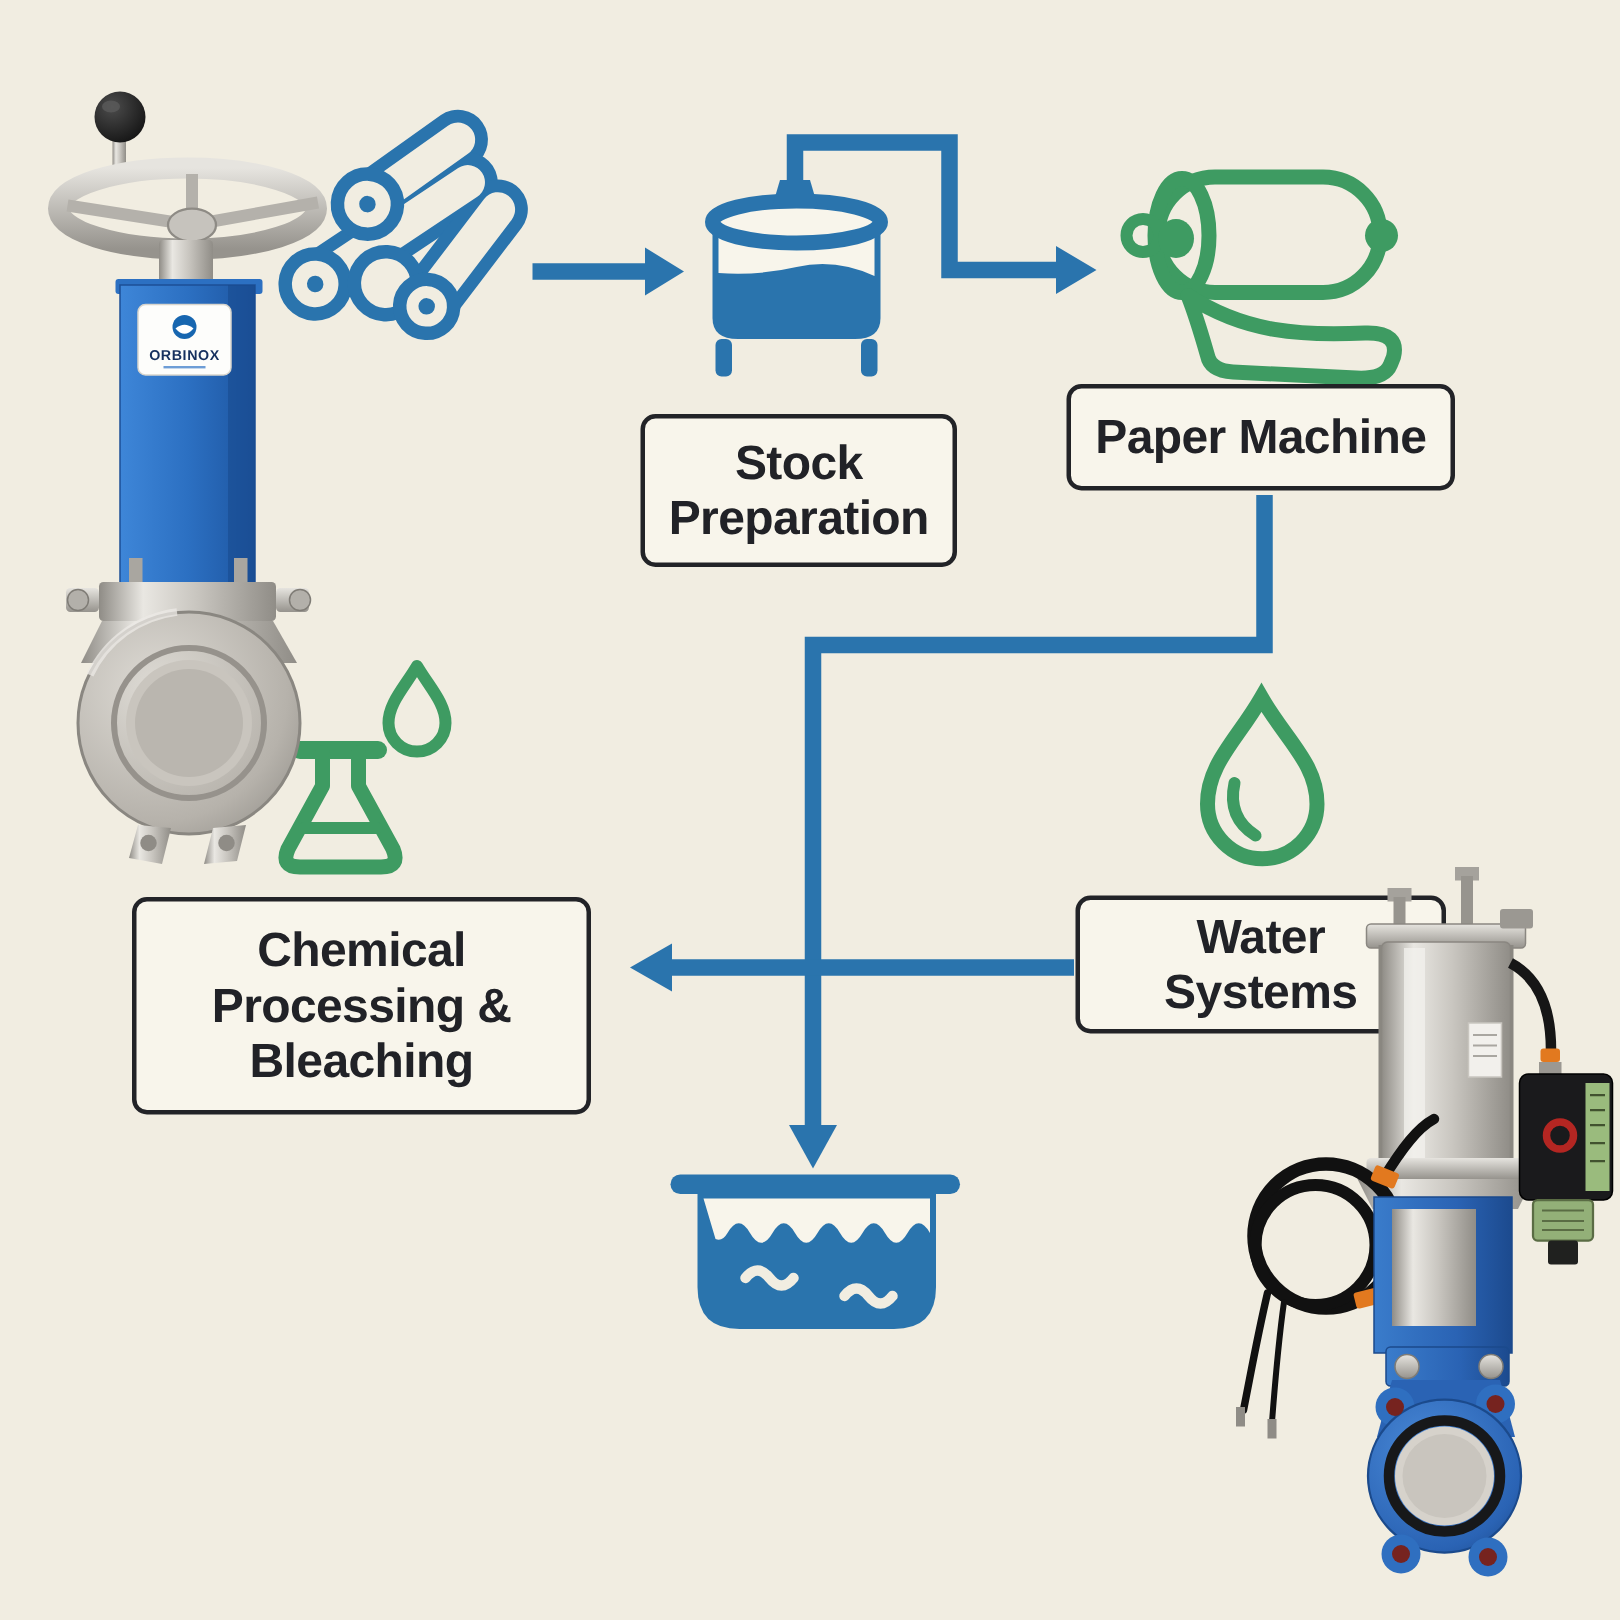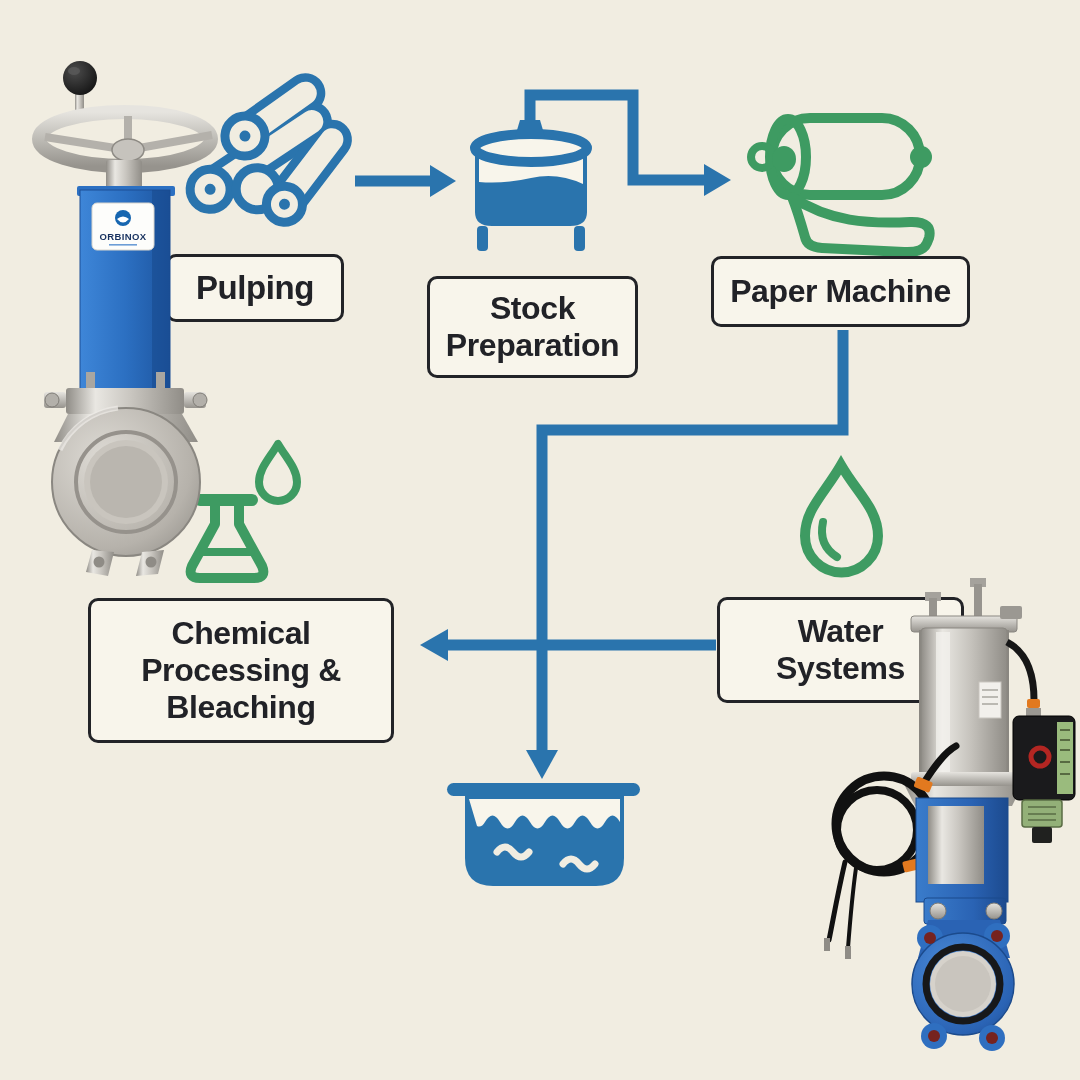--- a/index.html
+++ b/index.html
@@ -15,21 +15,21 @@
     position:absolute;box-sizing:border-box;z-index:20;
     border:3px solid #222327;border-radius:10px;background:#f8f5eb;
     display:flex;align-items:center;justify-content:center;text-align:center;
     font-weight:700;font-size:32px;line-height:1.16;letter-spacing:-0.4px;
     color:#212227;padding:6px 12px;
   }
   #box-pulping   {left:166px;top:254px;width:178px;height:68px;font-size:33px;}
   #box-stock     {left:427px;top:276px;width:211px;height:102px;}
   #box-paper     {left:711px;top:256px;width:259px;height:71px;}
   #box-chemical  {left:88px; top:598px;width:306px;height:145px;}
-  #box-water     {left:717px;top:597px;width:247px;height:106px;padding:24px 24px;}
+  #box-water     {left:717px;top:597px;width:247px;height:92px;padding:24px 24px;}
   #box-waste     {left:357px;top:904px;width:371px;height:104px;}
 </style>
 </head>
 <body>
 
 <div id="canvas">
 
   <svg class="layer-connectors" width="1080" height="1080" viewBox="0 0 1080 1080">
 
     <g stroke="#2a74ad" fill="#2a74ad">
@@ -108,21 +108,20 @@
 
     <g>
       <rect x="447" y="783" width="193" height="13" rx="6.5" fill="#2a74ad"></rect>
       <path d="M465,796 H624 V858 Q624,886 596,886 H493 Q465,886 465,858 Z" fill="#2a74ad"></path>
       <path d="M469,799 H620 V822 q-7.5,-13 -15,0 q-7.5,13 -15,0 q-7.5,-13 -15,0 q-7.5,13 -15,0 q-7.5,-13 -15,0 q-7.5,13 -15,0 q-7.5,-13 -15,0 q-7.5,13 -15,0 q-7.5,-13 -15,0 q-3.5,6 -8,4 Z" fill="#f8f5eb"></path>
       <path d="M497,852 q8,-10 16,0 q8,10 16,0" stroke="#f1ede1" stroke-width="7" fill="none" stroke-linecap="round"></path>
       <path d="M563,864 q8,-10 16,0 q8,10 16,0" stroke="#f1ede1" stroke-width="7" fill="none" stroke-linecap="round"></path>
     </g>
   </svg>
 
-  <div class="node-box" id="box-pulping">Pulping</div>
   <div class="node-box" id="box-stock">Stock Preparation</div>
   <div class="node-box" id="box-paper">Paper Machine</div>
   <div class="node-box" id="box-chemical">Chemical Processing &amp; Bleaching</div>
   <div class="node-box" id="box-water">Water Systems</div>
 
   <svg class="layer-photos" width="1080" height="1080" viewBox="0 0 1080 1080">
     <defs>
       <linearGradient id="gSteelV" x1="0" y1="0" x2="1" y2="0">
         <stop offset="0" stop-color="#8f8c86"></stop>
           <stop offset="0.25" stop-color="#e9e7e2"></stop>

